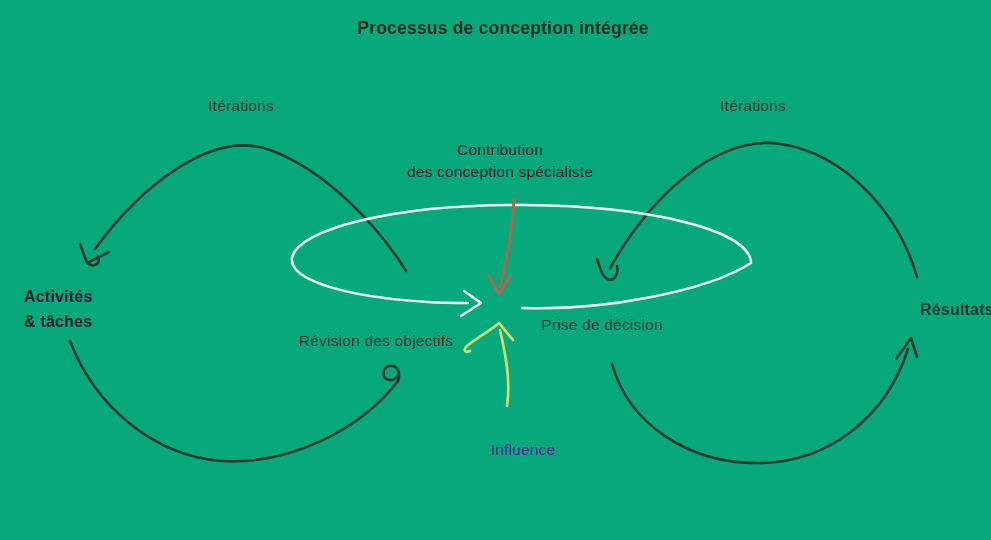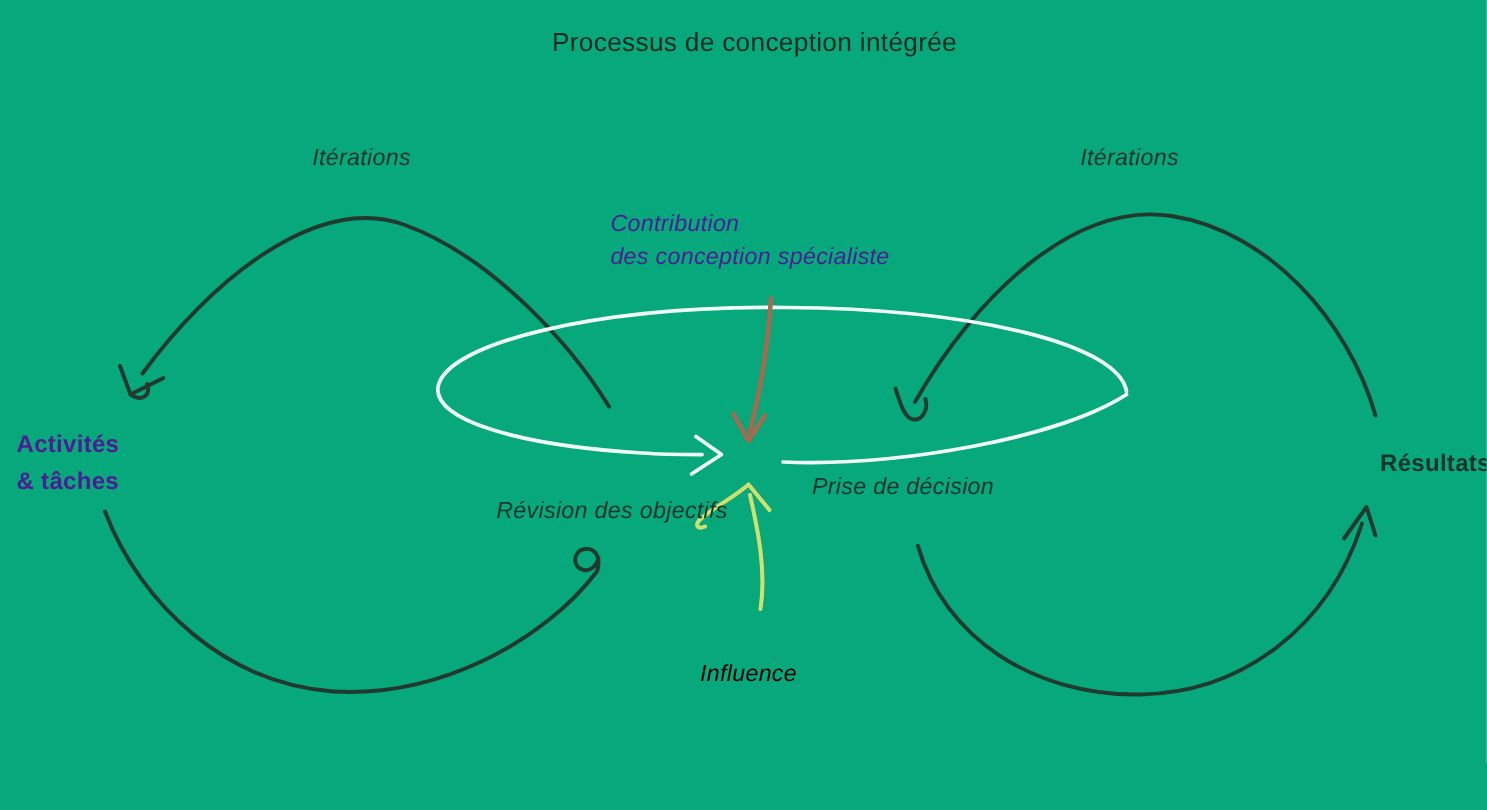--- a/index.html
+++ b/index.html
@@ -16,26 +16,26 @@
     width: 991px;
     height: 540px;
   }
   .label {
     position: absolute;
     white-space: nowrap;
     font-size: 15.5px;
     line-height: 22px;
     letter-spacing: 0.2px;
   }
-  .label.centered { transform: translateX(-50%); text-align: left; font-style: italic; }
+  .label.centered { transform: translateX(-50%); text-align: center; }
   .label.bold { font-weight: 700; font-size: 16px; line-height: 25px; }
   .title {
     position: absolute;
     transform: translateX(-50%);
-    font-weight: 400;
+    font-weight: 700;
     font-size: 17.5px;
     letter-spacing: 0.2px;
     white-space: nowrap;
   }
   .multiline div { white-space: nowrap; }
 </style>
 </head>
 <body>
 
 <div class="stage" style="background-color: rgb(7, 168, 124);">
@@ -78,33 +78,33 @@
       <path d="M 470 351 c -4 2 -7 0 -4 -4 c 8 -8 23 -15 33 -24 L 513 340" stroke="#cfe06c"></path>
     </g>
   </svg>
 
   <div class="title" style="left: 503px; top: 18px; color: rgb(14, 43, 34);">Processus de conception intégrée</div>
 
   <div class="label centered" style="left: 241px; top: 95px; color: rgb(23, 52, 43);">Itérations</div>
 
   <div class="label centered" style="left: 753px; top: 95px; color: rgb(23, 52, 43);">Itérations</div>
 
-  <div class="label centered multiline" style="left: 500px; top: 139px; color: #4c1d95;">
+  <div class="label centered multiline" style="left: 500px; top: 139px; color: #0f172a;">
     <div>Contribution</div>
     <div>des conception spécialiste</div>
   </div>
 
-  <div class="label bold multiline" style="left: 11px; top: 284px; color: #4c1d95;">
+  <div class="label bold multiline" style="left: 24px; top: 284px; color: #0f172a;">
     <div>Activités</div>
     <div>&amp; tâches</div>
   </div>
 
   <div class="label bold" style="left: 920px; top: 297px; color: rgb(23, 52, 43);">Résultats</div>
 
-  <div class="label centered" style="left: 376px; top: 330px; color: rgb(23, 52, 43); margin-left: 32px;">Révision des objectifs</div>
+  <div class="label centered" style="left: 376px; top: 330px; color: rgb(23, 52, 43);">Révision des objectifs</div>
 
   <div class="label centered" style="left: 602px; top: 314px; color: rgb(23, 52, 43);">Prise de décision</div>
 
-  <div class="label centered multiline" style="left: 499px; top: 439px; color: #000000;">
+  <div class="label centered multiline" style="left: 523px; top: 439px; color: #4c1d95;">
     <div>Influence</div>
   </div>
 
 </div>
 
 </body></html>

